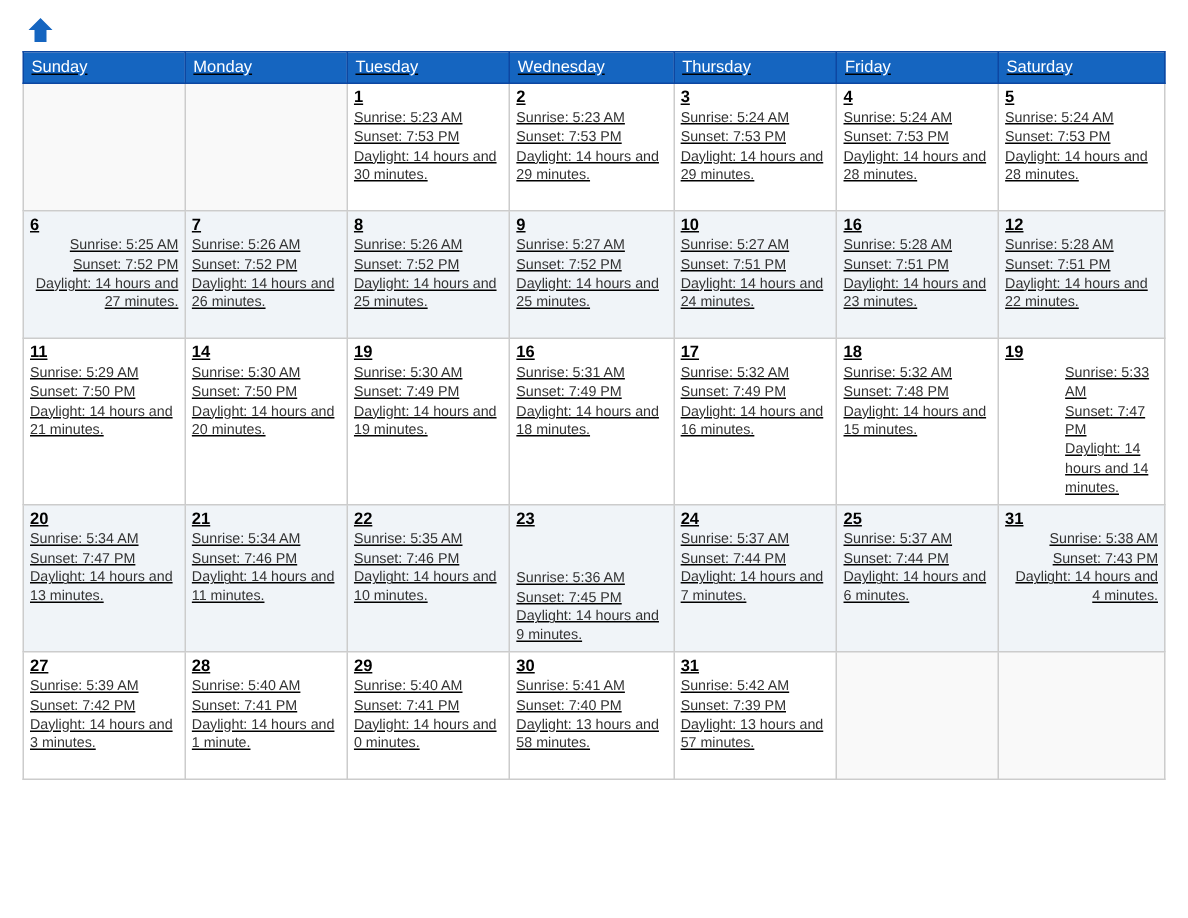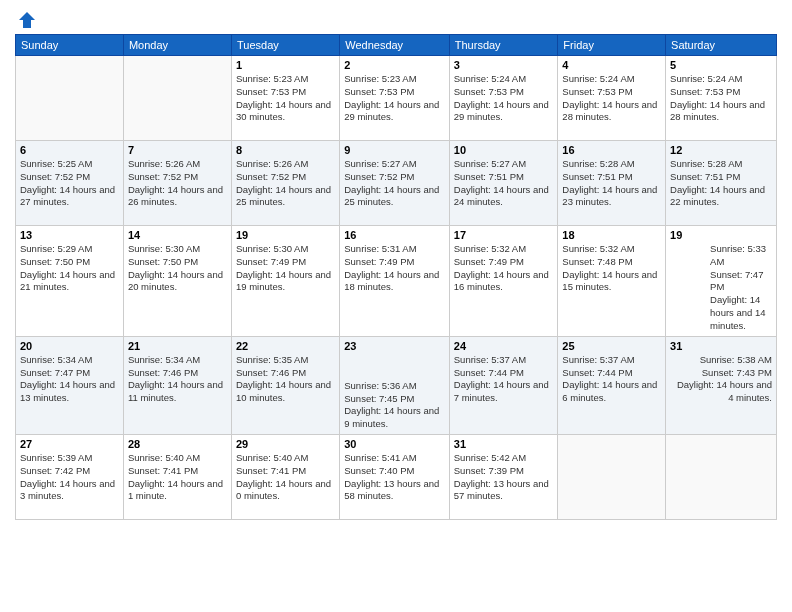--- a/index.html
+++ b/index.html
@@ -6,20 +6,21 @@
     body {
       font-family: Arial, sans-serif;
       background: #fff;
       width: 792px;
       height: 612px;
       overflow: hidden;
     }
     .container {
       width: 792px;
       padding: 10px 15px;
+      text-decoration: underline;
     }
     .header {
       display: flex;
       justify-content: space-between;
       align-items: flex-start;
       margin-bottom: 8px;
     }
     .logo {
       display: flex;
       align-items: center;
@@ -154,21 +155,21 @@
           <td>
             <div class="day-number">5</div>
             <div class="day-info" style="white-space: pre-line;">Sunrise: 5:24 AM
 Sunset: 7:53 PM
 Daylight: 14 hours and 28 minutes.</div>
           </td>
         </tr>
         <tr class="row-alt">
           <td>
             <div class="day-number">6</div>
-            <div class="day-info" style="white-space: pre-line;">Sunrise: 5:25 AM
+            <div class="day-info" style="white-space: pre-line; text-align: right;">Sunrise: 5:25 AM
 Sunset: 7:52 PM
 Daylight: 14 hours and 27 minutes.</div>
           </td>
           <td>
             <div class="day-number">7</div>
             <div class="day-info" style="white-space: pre-line;">Sunrise: 5:26 AM
 Sunset: 7:52 PM
 Daylight: 14 hours and 26 minutes.</div>
           </td>
           <td>
@@ -197,21 +198,21 @@
           </td>
           <td>
             <div class="day-number">12</div>
             <div class="day-info" style="white-space: pre-line;">Sunrise: 5:28 AM
 Sunset: 7:51 PM
 Daylight: 14 hours and 22 minutes.</div>
           </td>
         </tr>
         <tr>
           <td>
-            <div class="day-number">13</div>
+            <div class="day-number">11</div>
             <div class="day-info" style="white-space: pre-line;">Sunrise: 5:29 AM
 Sunset: 7:50 PM
 Daylight: 14 hours and 21 minutes.</div>
           </td>
           <td>
             <div class="day-number">14</div>
             <div class="day-info" style="white-space: pre-line;">Sunrise: 5:30 AM
 Sunset: 7:50 PM
 Daylight: 14 hours and 20 minutes.</div>
           </td>

